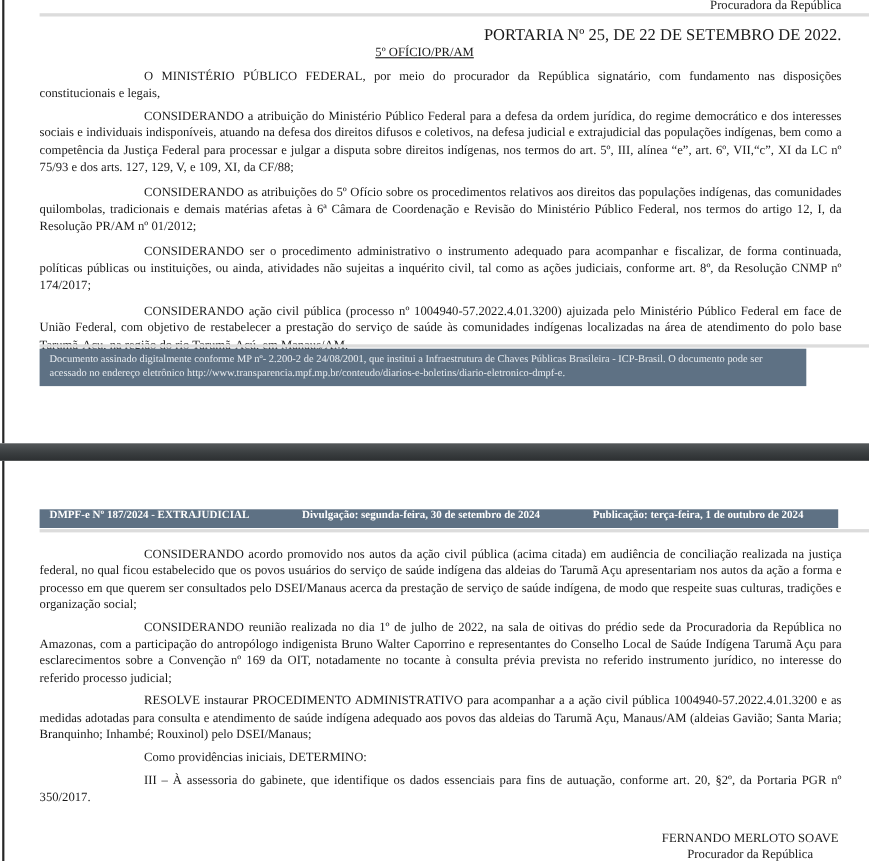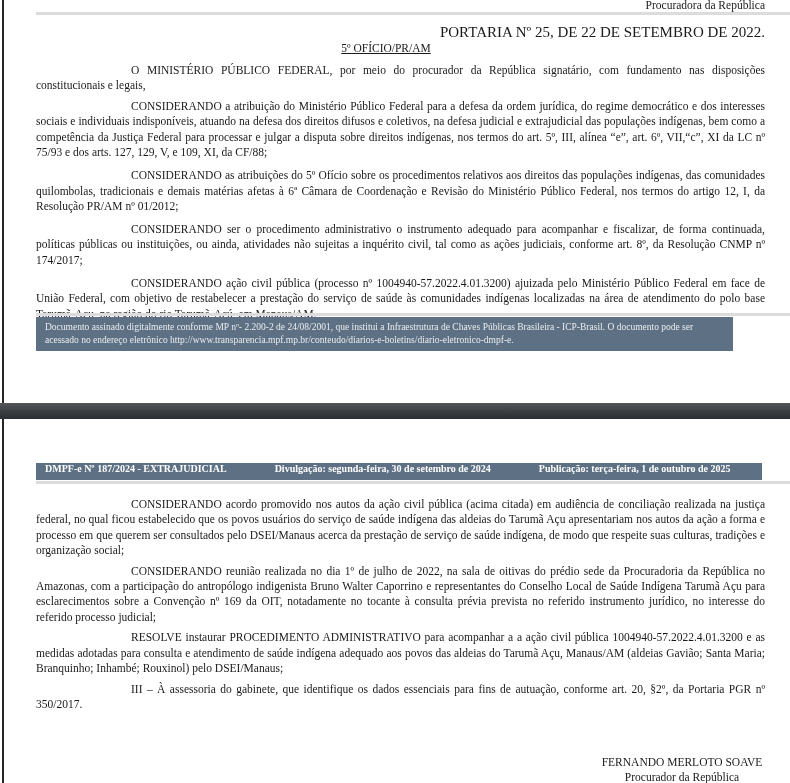--- a/index.html
+++ b/index.html
@@ -81,30 +81,31 @@
   </div>
 
   <div class="separator"></div>
 
   <div class="page" id="page2">
     <div class="page-edge"></div>
 
     <div class="header-bar">
       <span>DMPF-e Nº 187/2024 - EXTRAJUDICIAL</span>
       <span>Divulgação: segunda-feira, 30 de setembro de 2024</span>
-      <span>Publicação: terça-feira, 1 de outubro de 2025</span>
+      <span>Publicação: terça-feira, 1 de outubro de 2024</span>
       <span>8</span>
     </div>
 
     <div class="rule" style="top:62px;"></div>
 
     <div class="paras" id="paras-2">
       <p>CONSIDERANDO acordo promovido nos autos da ação civil pública (acima citada) em audiência de conciliação realizada na justiça federal, no qual ficou estabelecido que os povos usuários do serviço de saúde indígena das aldeias do Tarumã Açu apresentariam nos autos da ação a forma e processo em que querem ser consultados pelo DSEI/Manaus acerca da prestação de serviço de saúde indígena, de modo que respeite suas culturas, tradições e organização social;</p>
       <p>CONSIDERANDO reunião realizada no dia 1º de julho de 2022, na sala de oitivas do prédio sede da Procuradoria da República no Amazonas, com a participação do antropólogo indigenista Bruno Walter Caporrino e representantes do Conselho Local de Saúde Indígena Tarumã Açu para esclarecimentos sobre a Convenção nº 169 da OIT, notadamente no tocante à consulta prévia prevista no referido instrumento jurídico, no interesse do referido processo judicial;</p>
       <p>RESOLVE instaurar PROCEDIMENTO ADMINISTRATIVO para acompanhar a a ação civil pública 1004940-57.2022.4.01.3200 e as medidas adotadas para consulta e atendimento de saúde indígena adequado aos povos das aldeias do Tarumã Açu, Manaus/AM (aldeias Gavião; Santa Maria; Branquinho; Inhambé; Rouxinol) pelo DSEI/Manaus;</p>
+      <p>Como providências iniciais, DETERMINO:</p>
       <p>III – À assessoria do gabinete, que identifique os dados essenciais para fins de autuação, conforme art. 20, §2º, da Portaria PGR nº 350/2017.</p>
     </div>
 
     <div class="signature">
       <div>FERNANDO MERLOTO SOAVE</div>
       <div>Procurador da República</div>
     </div>
   </div>
 
 </div>

